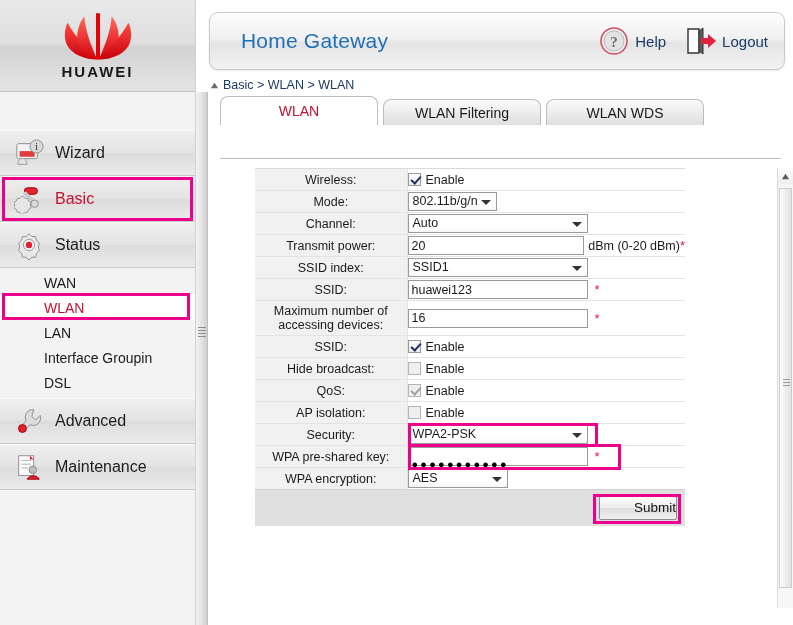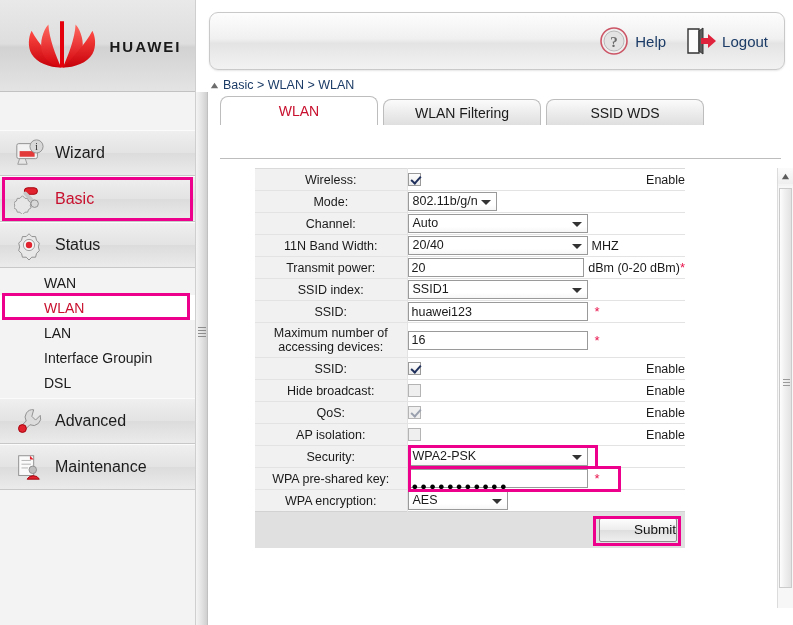--- a/index.html
+++ b/index.html
@@ -23,20 +23,21 @@
     width: 196px; height: 625px;
     background: #f3f3f3;
     border-right: 1px solid #cfcfcf;
   }
   #logo-panel {
     position: relative;
     height: 92px;
     background: linear-gradient(to bottom, #e9e9e9 0%, #dedede 48%, #d2d2d2 52%, #e4e4e4 100%);
     border-bottom: 1px solid #c2c2c2;
     display: flex;
+    flex-direction: column;
     align-items: center;
     justify-content: center;
   }
   #logo-panel .mark { width: 96px; height: 50px; display:block; }
   #logo-panel .wordmark {
     font-size: 15px; font-weight: bold; letter-spacing: 2px;
     color: #1a1a1a; margin-top: 1px; line-height: 1;
   }
   #nav-gap { height: 38px; background: #f3f3f3; }
 
@@ -244,21 +245,21 @@
     margin-top: -2px;
     width: 0; height: 0;
     border-left: 5px solid transparent;
     border-right: 5px solid transparent;
     border-top: 5px solid #333333;
   }
   .sel.w180 { width: 180px; }
   .sel.w100 { width: 100px; }
   .sel.auto { width: auto; }
 
-  .cbrow { display: flex; align-items: center; justify-content: space-between; }
+  .cbrow { display: flex; align-items: center; }
   .cb {
     width: 13px; height: 13px;
     border: 1px solid #9a9a9a;
     background: linear-gradient(to bottom,#fdfdfd,#ededed);
     position: relative;
     display: inline-block;
     cursor: pointer;
     flex: 0 0 13px;
   }
   .cb.checked::after {
@@ -438,20 +439,21 @@
         <i></i>
         <i></i>
         <i></i>
       </span>
   </div>
 
   <div id="main">
 
     <div id="topbar-wrap">
       <div id="topbar">
+        <div id="gw-title">Home Gateway</div>
         <div id="topbar-actions">
 
           <div class="act">
             <svg width="30" height="30" viewBox="0 0 30 30">
               <circle cx="15" cy="15" r="13" fill="#efefef" stroke="#cc5566" stroke-width="1.6"></circle>
               <circle cx="15" cy="15" r="10" fill="#e3e3e3" stroke="#b9b9b9"></circle>
               <text x="15" y="21" font-size="15" text-anchor="middle" fill="#6b6b6b" font-family="Liberation Serif, serif" font-weight="bold">?</text>
             </svg>
             <span class="t">Help</span>
           </div>
@@ -476,21 +478,21 @@
     </div>
 
     <div id="tabs">
       <div class="tab active">
         <span>WLAN</span>
       </div>
       <div class="tab">
         <span>WLAN Filtering</span>
       </div>
       <div class="tab">
-        <span>SSID WDS</span>
+        <span>WLAN WDS</span>
       </div>
     </div>
     <div id="tab-underline"></div>
 
     <div id="form-area">
       <table class="form">
 
         <tbody>
             <tr>
           <td class="lab">Wireless:</td>
@@ -519,32 +521,20 @@
           <td class="val">
             <div class="val-inner">
               <span class="sel w180">
                 <span>Auto</span>
                 <i class="caret"></i>
               </span>
             </div>
           </td>
         </tr>
 
-        <tr>
-          <td class="lab">11N Band Width:</td>
-          <td class="val">
-            <div class="val-inner">
-              <span class="sel w180">
-                <span>20/40</span>
-                <i class="caret"></i>
-              </span>
-              <span class="suffix">MHZ</span>
-            </div>
-          </td>
-        </tr>
 
         <tr>
           <td class="lab">Transmit power:</td>
           <td class="val">
             <div class="val-inner">
               <input class="txt w180" value="20" style="">
               <span class="suffix">dBm (0-20 dBm)</span>
                   <span class="req" style="margin-left:0">*</span>
             </div>
           </td>

